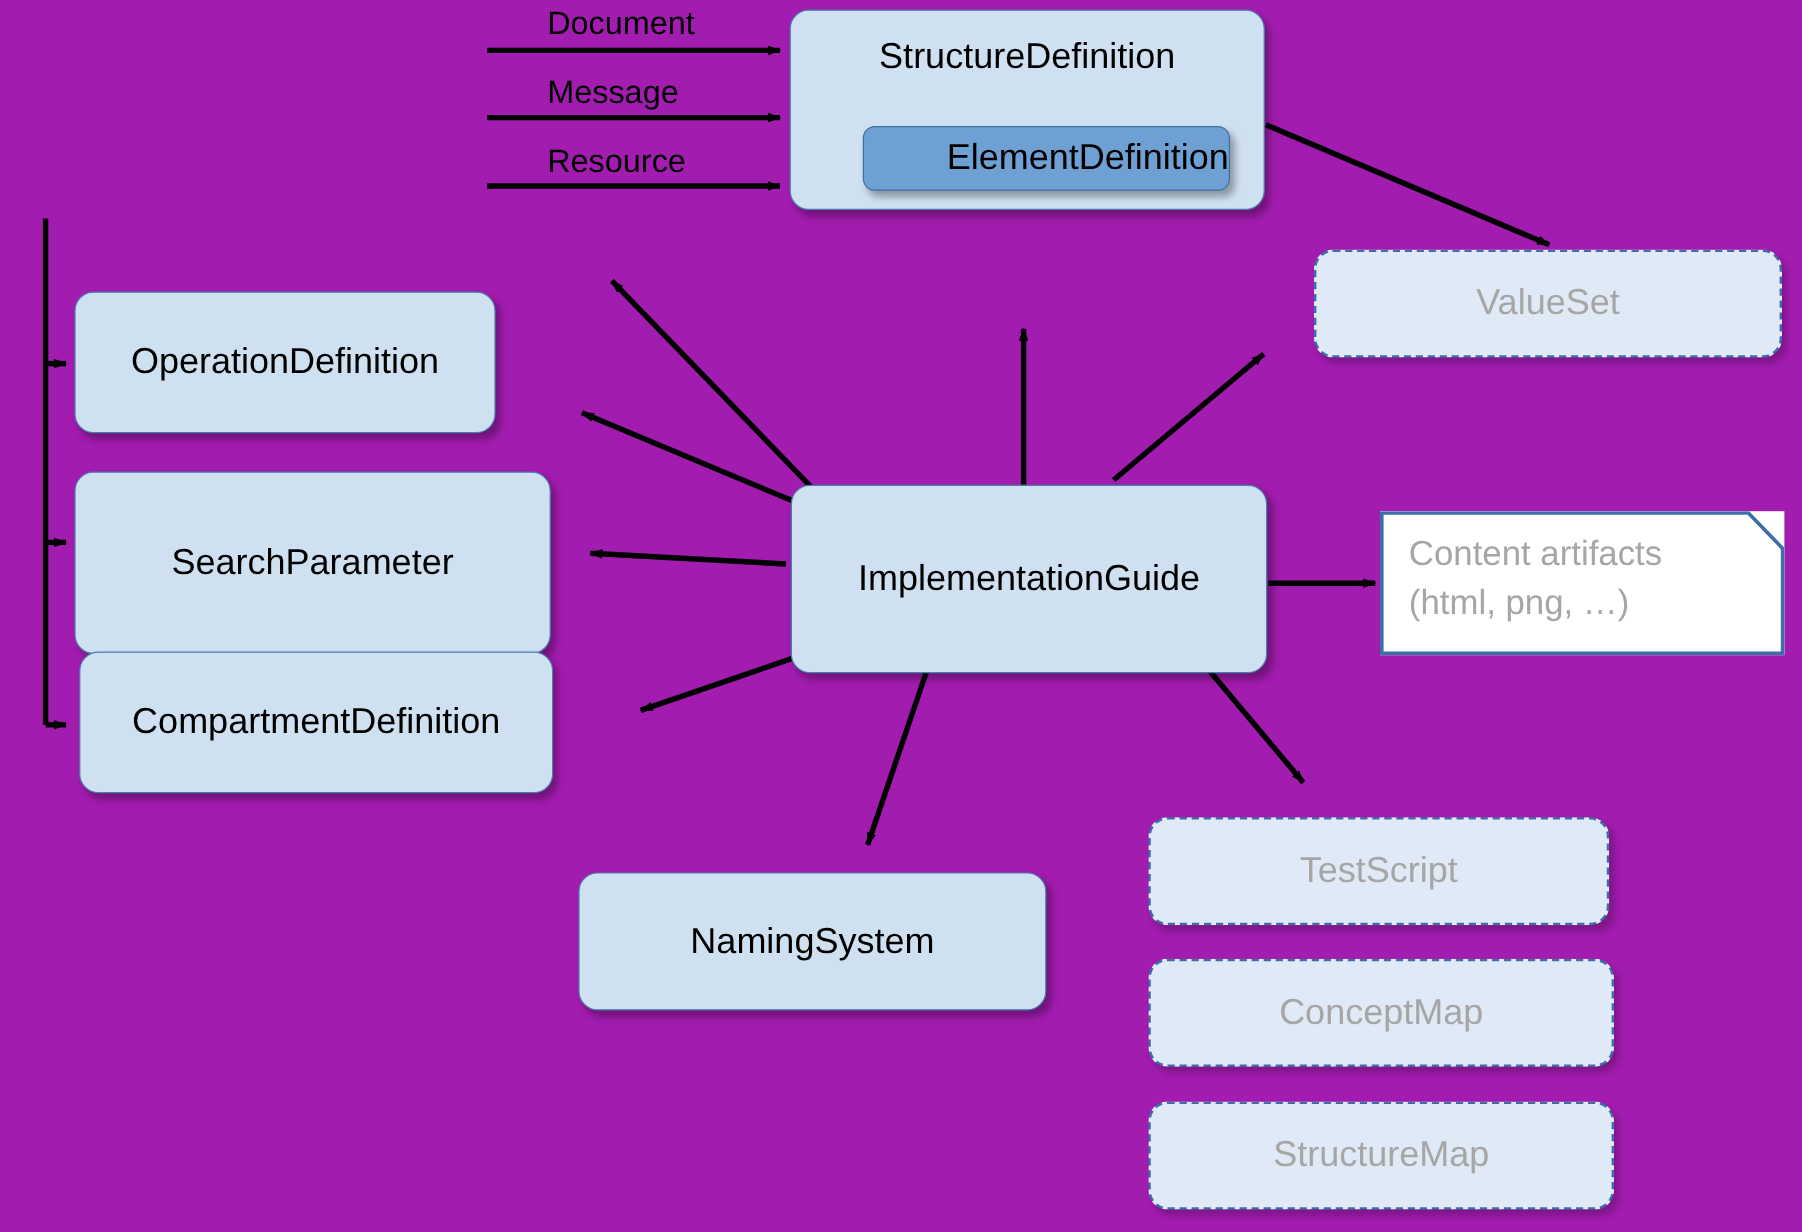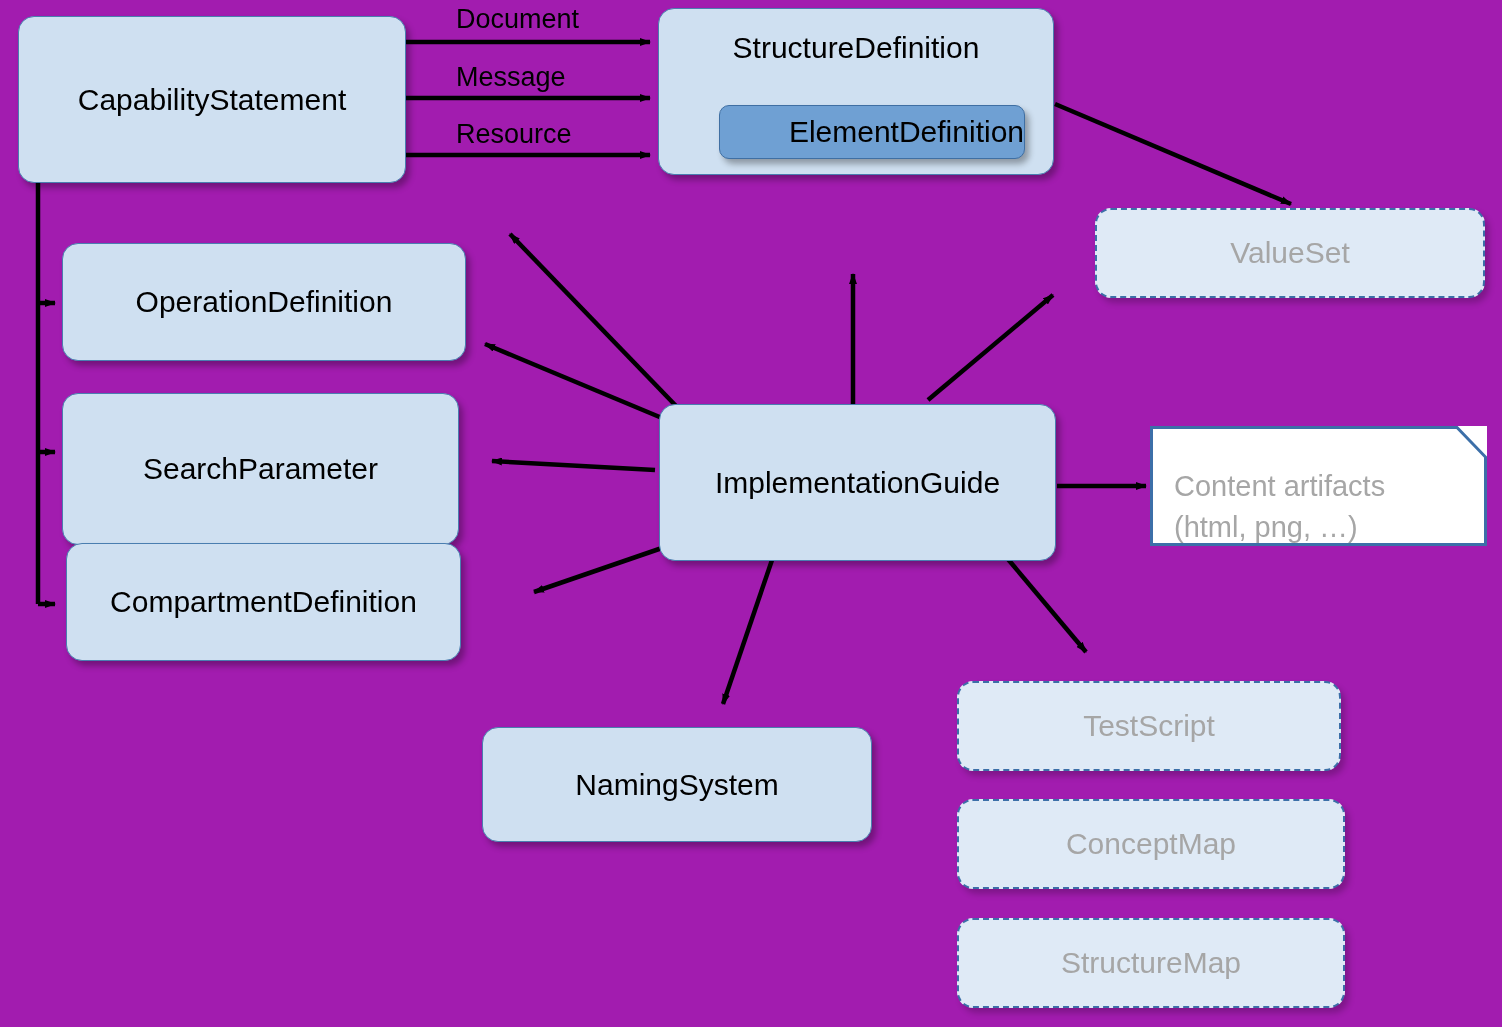--- a/index.html
+++ b/index.html
@@ -71,21 +71,21 @@
     display: block;
     text-align: left;
   }
   .node-note .note-svg {
     position: absolute;
     left: 0;
     top: 0;
   }
   .node-note .note-text {
     position: relative;
-    padding: 40px 0 0 24px;
+    padding: 16px 0 0 24px;
     line-height: 1.42;
     white-space: pre-line;
   }
   
   .node-structure {
     background: #CFE0F1;
     border: 1.6px solid #4A7EB0;
     border-radius: 16px;
     box-shadow: 4px 5px 6px rgba(0,0,0,0.30);
     color: #000000;
@@ -137,36 +137,33 @@
     <line x1="928" y1="400" x2="1053" y2="295" stroke="#000" stroke-width="4.5" marker-end="url(#arrowhead)"></line>
     <line x1="1057" y1="486" x2="1146" y2="486" stroke="#000" stroke-width="4.5" marker-end="url(#arrowhead)"></line>
     <line x1="772" y1="560" x2="723" y2="704" stroke="#000" stroke-width="4.5" marker-end="url(#arrowhead)"></line>
     <line x1="1007" y1="558" x2="1086" y2="652" stroke="#000" stroke-width="4.5" marker-end="url(#arrowhead)"></line>
   </svg>
 
   <div class="edge-label" style="left:456px; top:4px;">Document</div>
   <div class="edge-label" style="left:456px; top:62px;">Message</div>
   <div class="edge-label" style="left:456px; top:119px;">Resource</div>
 
-  <div class="node node-solid" style="left:18px; top:16px; width:388px; height:167px;">
-    <span>CapabilityStatement</span>
-  </div>
 
   <div class="node node-structure" style="left:658px; top:8px; width:396px; height:167px;">
     <div class="sd-title">StructureDefinition</div>
     <div class="node node-dark" style="left:60px; top:96px; width:306px; height:54px;">
       <span>ElementDefinition</span>
     </div>
   </div>
 
   <div class="node node-dashed" style="left:1095px; top:208px; width:390px; height:90px;">
     <span>ValueSet</span>
   </div>
 
-  <div class="node node-solid" style="left:62px; top:243px; width:404px; height:118px;">
+  <div class="node node-solid" style="left:62px; top:243px; width:351px; height:118px;">
     <span>OperationDefinition</span>
   </div>
 
   <div class="node node-solid" style="left:62px; top:393px; width:397px; height:152px;">
     <span>SearchParameter</span>
   </div>
 
   <div class="node node-solid" style="left:66px; top:543px; width:395px; height:118px;">
     <span>CompartmentDefinition</span>
   </div>

